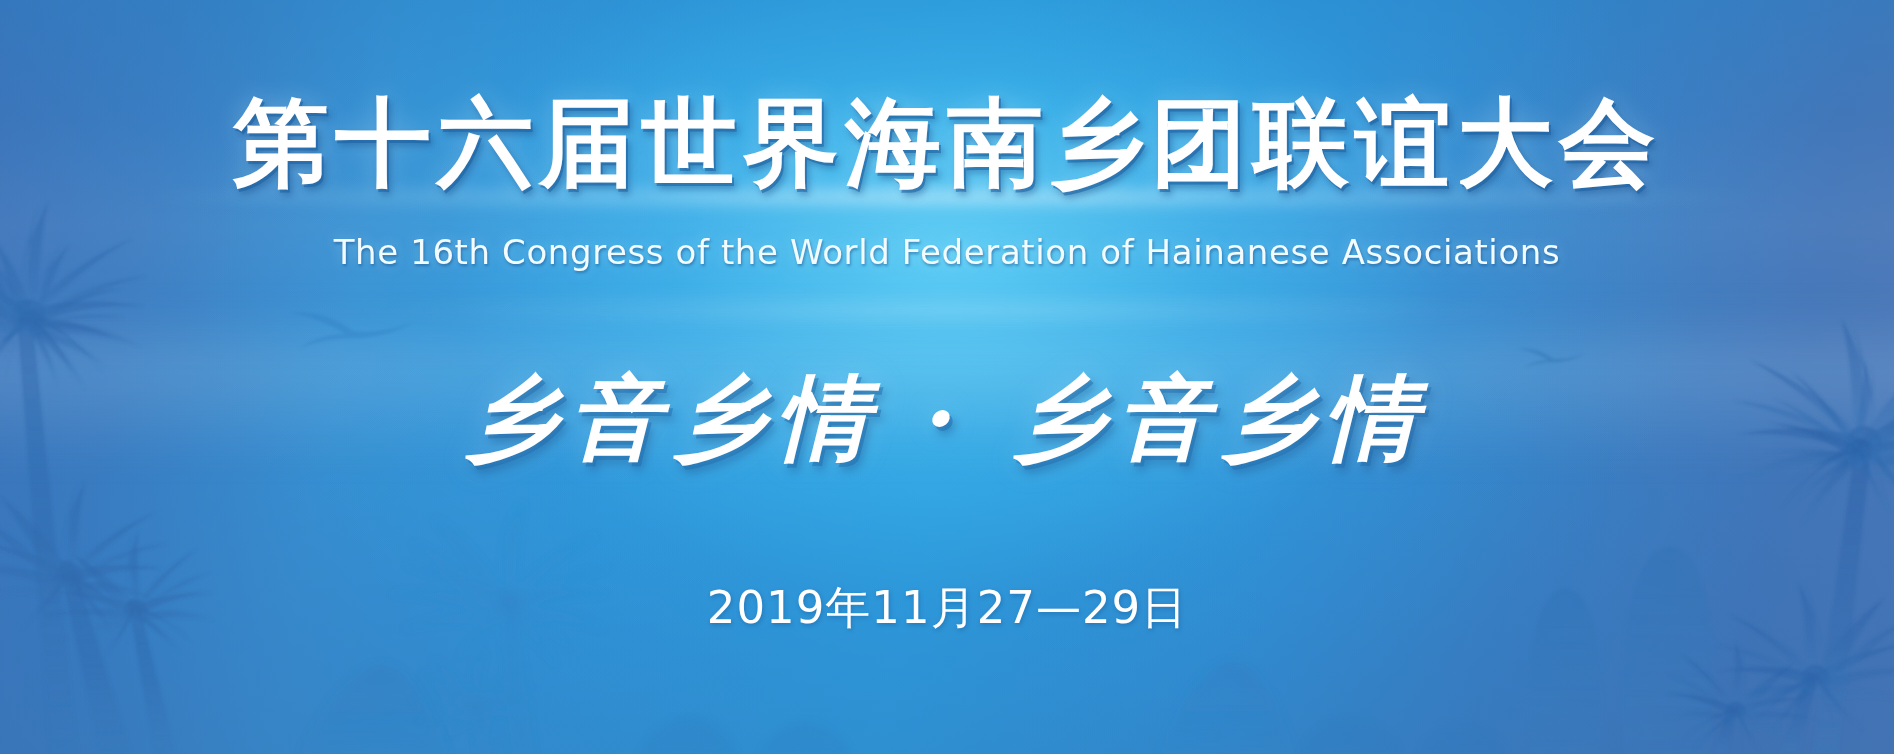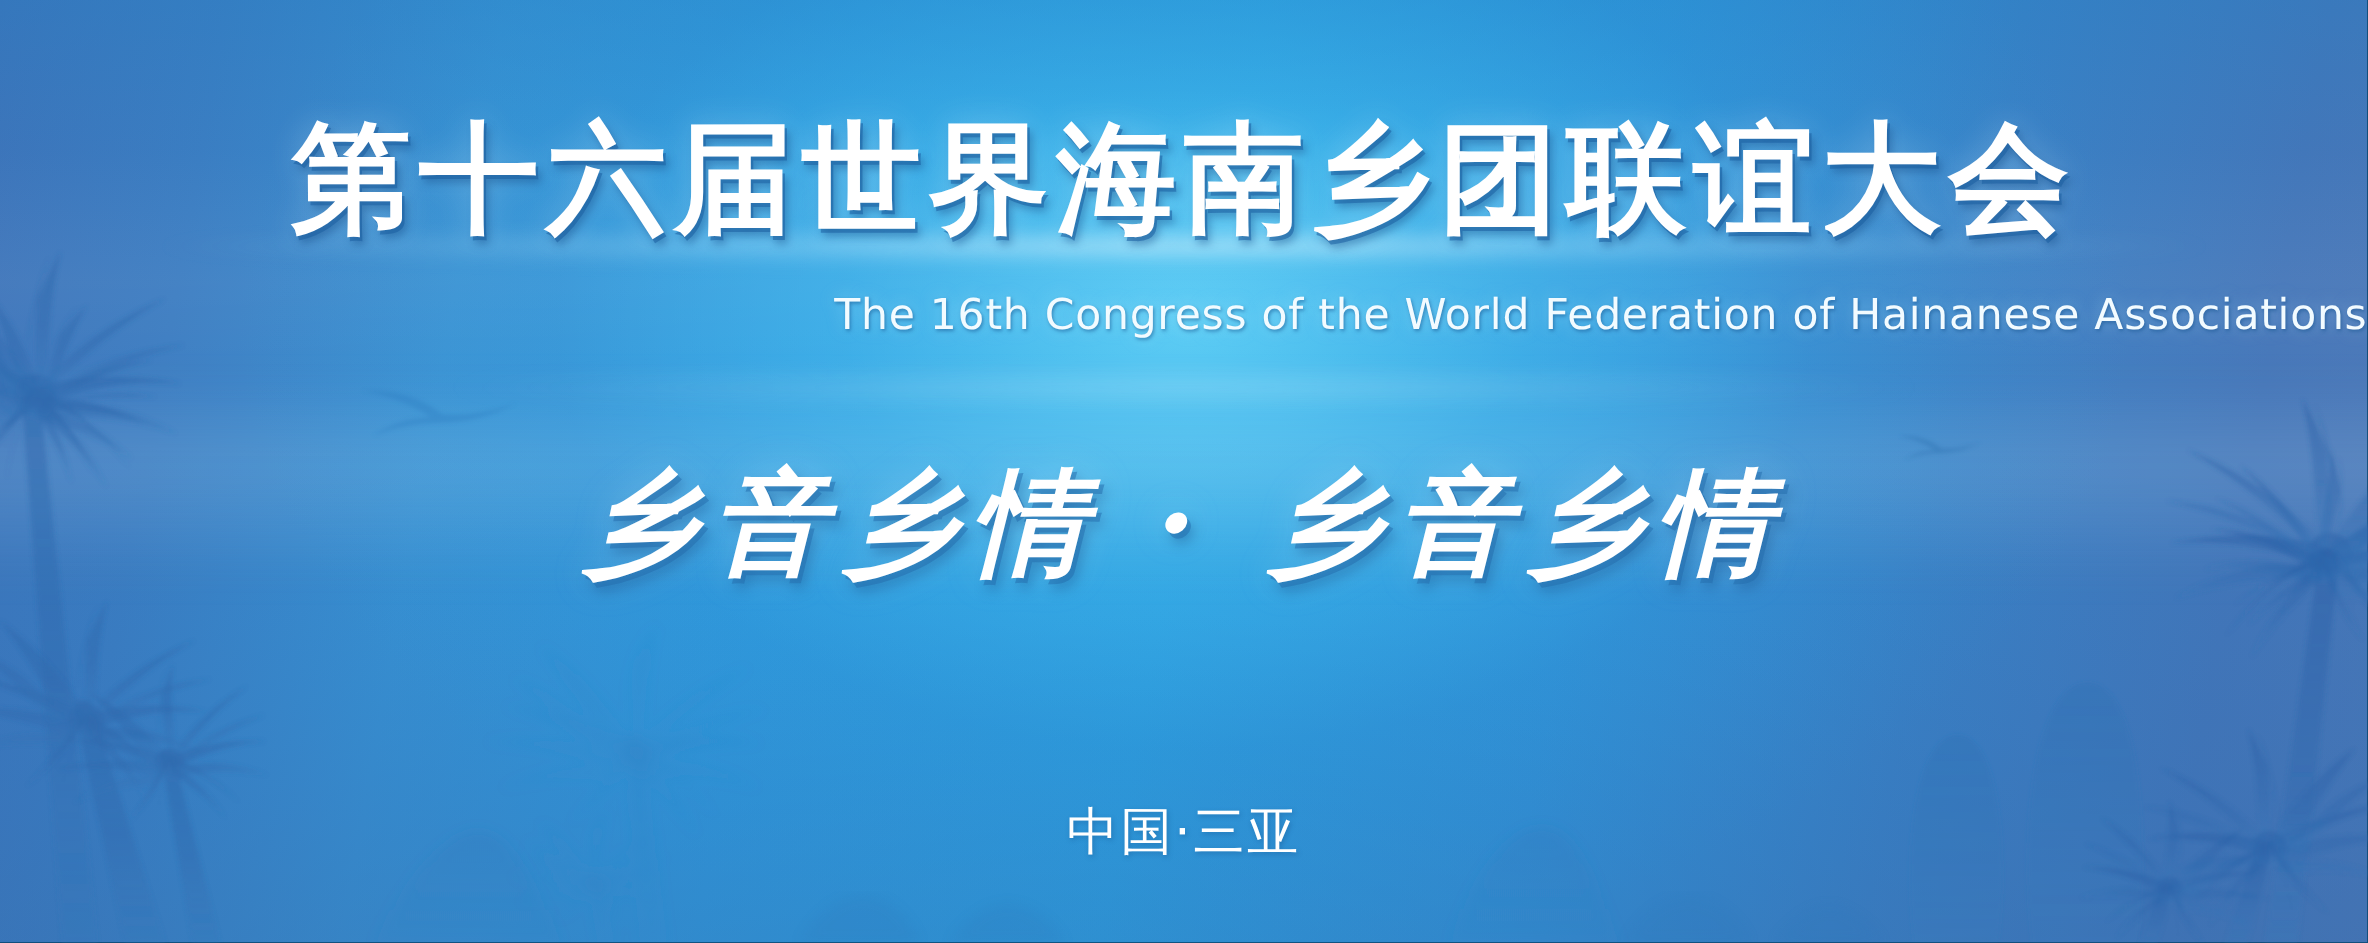--- a/index.html
+++ b/index.html
@@ -10,21 +10,21 @@
   }
   body {
     font-family: "Liberation Sans", "DejaVu Sans", sans-serif;
   }
 
   .banner {
     position: relative;
     width: 1894px;
     height: 754px;
     overflow: hidden;
-    background: #0369a1;
+    background: #1d4ed8;
   }
 
   
   .bg-base {
     position: absolute;
     inset: 0;
     background:
       radial-gradient(ellipse 760px 520px at 50% 34%,
           rgba(90,205,245,0.95) 0%,
           rgba(64,183,236,0.62) 36%,
@@ -133,21 +133,21 @@
         4px 6px 7px rgba(18,74,134,0.42),
         0 0 26px rgba(222,245,255,0.30);
   }
 
   .title-sub {
     margin: 0;
     position: absolute;
     top: 232px;
     left: 0;
     right: 0;
-    text-align: right;
+    text-align: center;
     font-family: "DejaVu Sans", "Liberation Sans", sans-serif;
     font-size: 34px;
     font-weight: 400;
     letter-spacing: 0.6px;
     color: #f2fbff;
     white-space: nowrap;
     text-shadow:
         1px 2px 3px rgba(20,80,140,0.55),
         0 0 14px rgba(200,240,255,0.35);
   }
@@ -333,17 +333,17 @@
   <div class="title-streak"></div>
   <div class="mid-streak"></div>
 
   <div class="content">
     <h1 class="title-main">第十六届世界海南乡团联谊大会</h1>
 
     <h2 class="title-sub">The 16th Congress of the World Federation of Hainanese Associations</h2>
 
     <div class="slogan">乡音乡情 · 乡音乡情</div>
 
-
-    <div class="place-line">中国·三亚</div>
+    <div class="date-line">2019年11月27—29日</div>
+
   </div>
 
 </div>
 
 </body></html>

